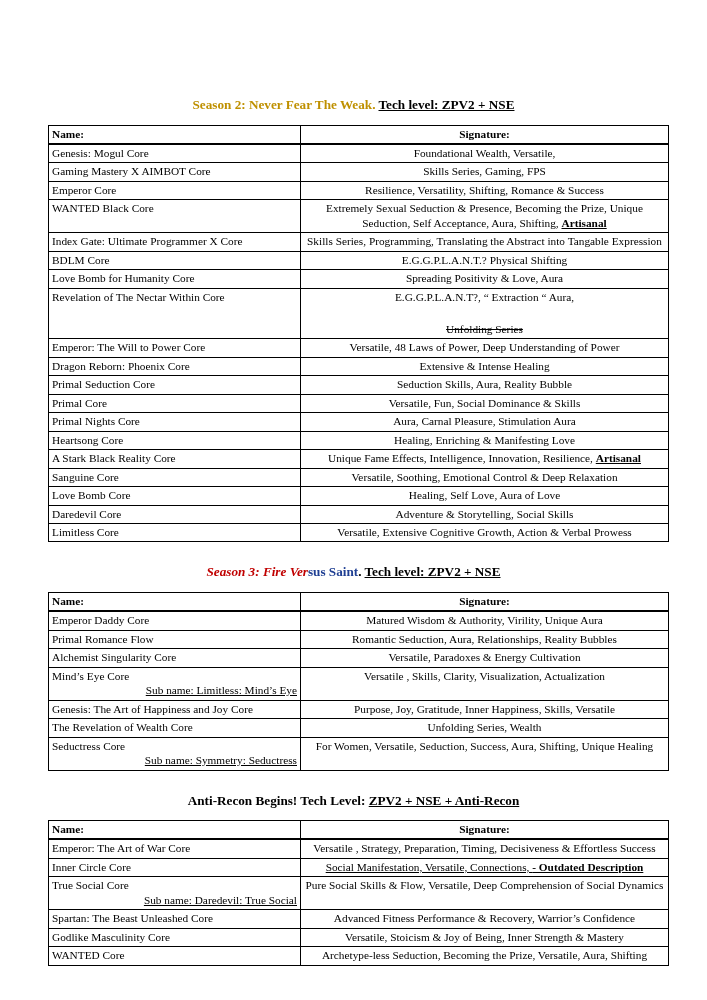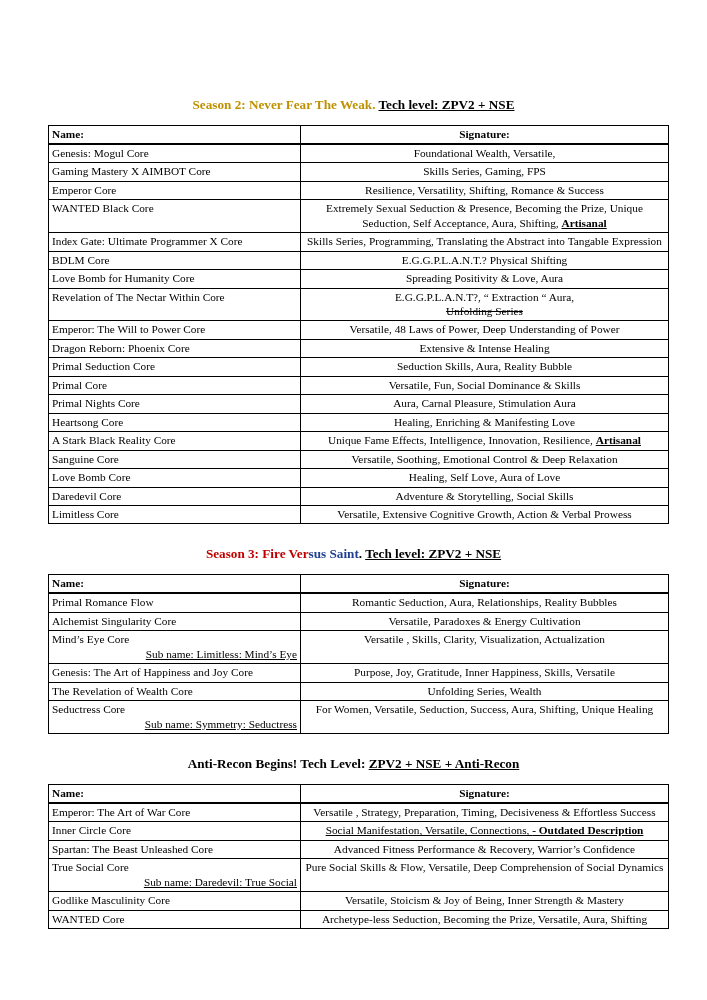--- a/index.html
+++ b/index.html
@@ -28,21 +28,21 @@
   .section-title {
     text-align: center;
     font-family: "Liberation Serif", serif;
     font-weight: bold;
     font-size: 13.2px;
     line-height: 1.25;
     margin: 0;
     padding: 0;
   }
   .ttl-gold { color: #bf9000; }
-  .ttl-red  { color: #c00000; }
+  .ttl-red  { color: #c00000; font-style: italic; }
   .ttl-blue { color: #1f3f93; }
   .ttl-black { color: #000000; }
   .ttl-underline { text-decoration: underline; }
 
   table.coretable {
     border-collapse: collapse;
     width: 606px;
     margin: 0;
     table-layout: fixed;
   }
@@ -67,21 +67,21 @@
     border-bottom: 2px solid #000000;
   }
   table.coretable thead td.c-name { text-align: left; margin-left: 16px; }
   table.coretable thead td.c-sig { text-align: center; }
 
   .sub {
     display: block;
     text-decoration: underline;
     text-align: right;
   }
-  .strike { text-decoration: line-through; }
+  .strike { text-decoration: line-through; margin-top: 18px; }
   .u { text-decoration: underline; }
   .bu { font-weight: bold; text-decoration: underline; }
 
   .gap-title-table { height: 11px; }
   .gap-section { height: 22px; }
   .top-spacer { height: 97px; }
 </style>
 </head>
 <body>
 
@@ -190,20 +190,24 @@
     <div class="gap-title-table"></div>
     <table class="coretable">
       <thead>
         <tr>
           <td class="c-name">Name:</td>
           <td class="c-sig">Signature:</td>
         </tr>
       </thead>
       <tbody>
           <tr>
+            <td class="c-name"><span>Emperor Daddy Core</span></td>
+            <td class="c-sig"><span>Matured Wisdom &amp; Authority, Virility, Unique Aura</span></td>
+          </tr>
+          <tr>
             <td class="c-name"><span>Primal Romance Flow</span></td>
             <td class="c-sig"><span>Romantic Seduction, Aura, Relationships, Reality Bubbles</span></td>
           </tr>
           <tr>
             <td class="c-name"><span>Alchemist Singularity Core</span></td>
             <td class="c-sig"><span>Versatile, Paradoxes &amp; Energy Cultivation</span></td>
           </tr>
           <tr>
             <td class="c-name"><span>Mind’s Eye Core</span><span class="sub">Sub name: Limitless: Mind’s Eye</span></td>
             <td class="c-sig"><span>Versatile , Skills, Clarity, Visualization, Actualization</span></td>
@@ -241,26 +245,26 @@
       <tbody>
           <tr>
             <td class="c-name"><span>Emperor: The Art of War Core</span></td>
             <td class="c-sig"><span>Versatile , Strategy, Preparation, Timing, Decisiveness &amp; Effortless Success</span></td>
           </tr>
           <tr>
             <td class="c-name"><span>Inner Circle Core</span></td>
             <td class="c-sig"><span class="u">Social Manifestation, Versatile, Connections, </span><span class="bu">- Outdated Description</span></td>
           </tr>
           <tr>
+            <td class="c-name"><span>True Social Core</span><span class="sub">Sub name: Daredevil: True Social</span></td>
+            <td class="c-sig"><span>Pure Social Skills &amp; Flow, Versatile, Deep Comprehension of Social Dynamics</span></td>
+          </tr>
+          <tr>
             <td class="c-name"><span>Spartan: The Beast Unleashed Core</span></td>
             <td class="c-sig"><span>Advanced Fitness Performance &amp; Recovery, Warrior’s Confidence</span></td>
-          </tr>
-          <tr>
-            <td class="c-name"><span>True Social Core</span><span class="sub">Sub name: Daredevil: True Social</span></td>
-            <td class="c-sig"><span>Pure Social Skills &amp; Flow, Versatile, Deep Comprehension of Social Dynamics</span></td>
           </tr>
           <tr>
             <td class="c-name"><span>Godlike Masculinity Core</span></td>
             <td class="c-sig"><span>Versatile, Stoicism &amp; Joy of Being, Inner Strength &amp; Mastery</span></td>
           </tr>
           <tr>
             <td class="c-name"><span>WANTED Core</span></td>
             <td class="c-sig"><span>Archetype-less Seduction, Becoming the Prize, Versatile, Aura, Shifting</span></td>
           </tr>
         </tbody>

